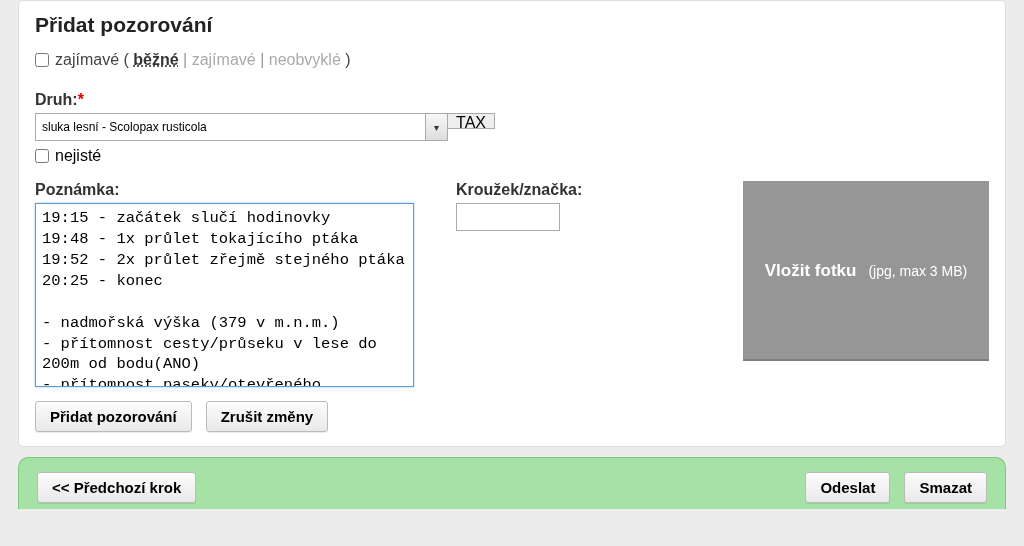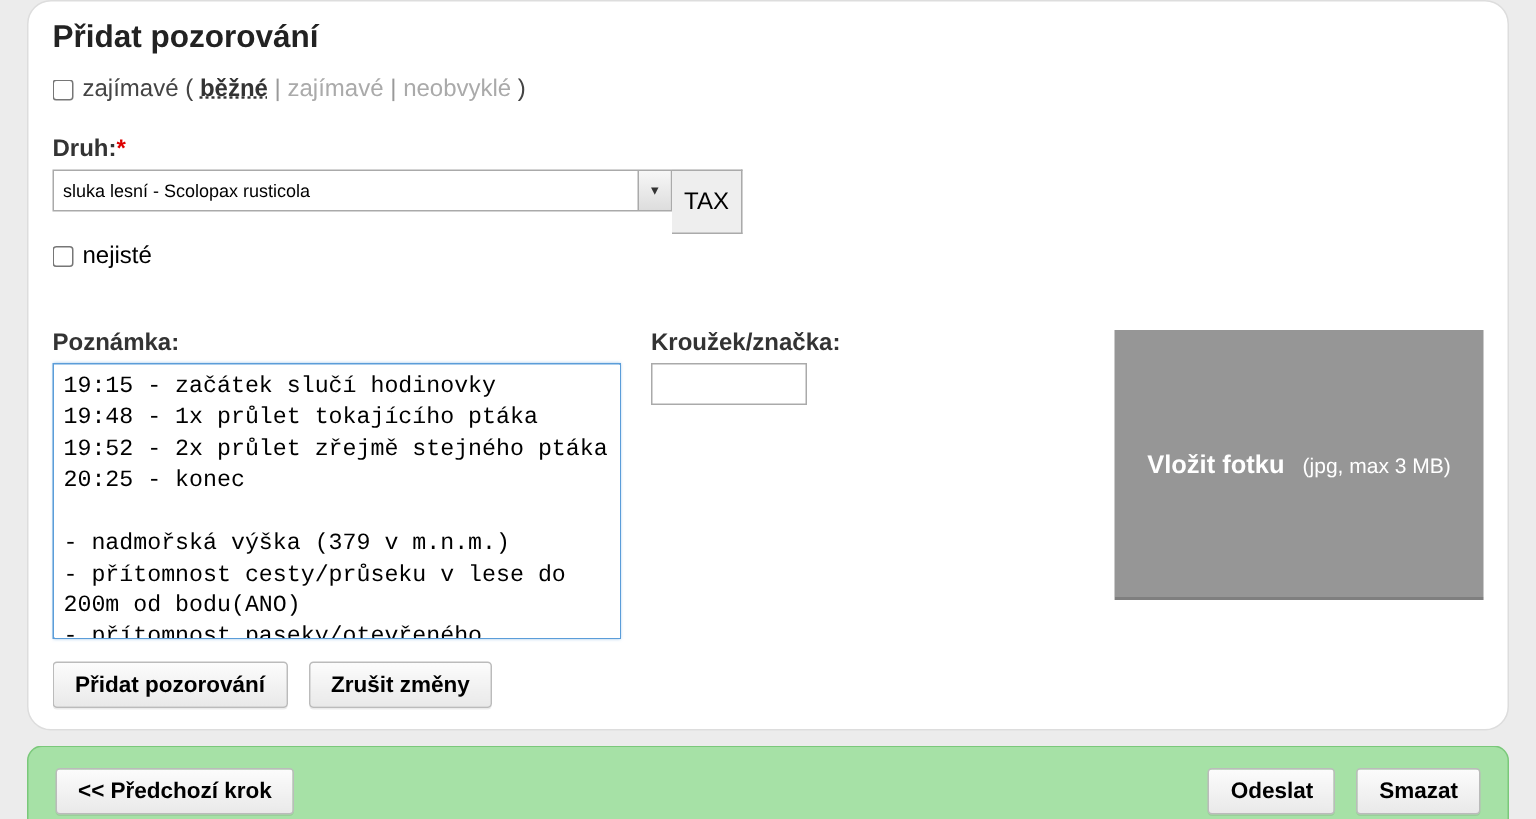--- a/index.html
+++ b/index.html
@@ -7,21 +7,21 @@
       font-family: Arial, Helvetica, sans-serif;
       font-size: 16px;
       background: #ececec;
       width: 1024px;
       height: 546px;
       overflow: hidden;
     }
     .panel {
       background: #fff;
       border: 1px solid #ddd;
-      border-radius: 16px;
+      border-radius: 5px;
       margin: 0 18px 10px 18px;
       padding: 12px 16px 14px 16px;
     }
     .title {
       font-size: 21px;
       font-weight: bold;
       color: #222;
       margin-bottom: 14px;
     }
     .row1 {
@@ -90,21 +90,21 @@
       cursor: pointer;
     }
     .combo .dd::after { content: "▾"; font-size: 10px; color: #333; }
     .tax-btn {
       border: 1px solid #aaa;
       border-left: none;
       background: #eee;
       padding: 0 8px;
       font-size: 16px;
       cursor: pointer;
-      height: 43px;
+      height: 16px;
     }
     .count-row {
       display: flex;
       gap: 10px;
     }
     .num-input {
       width: 86px;
       height: 28px;
       border: 1px solid #aaa;
       padding: 2px 6px;
@@ -146,22 +146,22 @@
       border-left: 1px solid #aaa;
       background: linear-gradient(#f7f7f7, #ddd);
       display: flex;
       align-items: center;
       justify-content: center;
       cursor: pointer;
     }
     .activity-combo .dd::after { content: "▾"; font-size: 10px; color: #333; }
     .bottom-cols {
       display: flex;
-      gap: 20px;
-      margin-top: 40px;
+      gap: 42px;
+      margin-top: 16px;
       justify-content: center;
     }
     .note-area {
       width: 379px;
       height: 184px;
       border: 1px solid #5b9dd9;
       box-shadow: 0 0 2px rgba(91,157,217,0.6);
       padding: 4px 6px;
       font-family: "Courier New", monospace;
       font-size: 15.5px;

